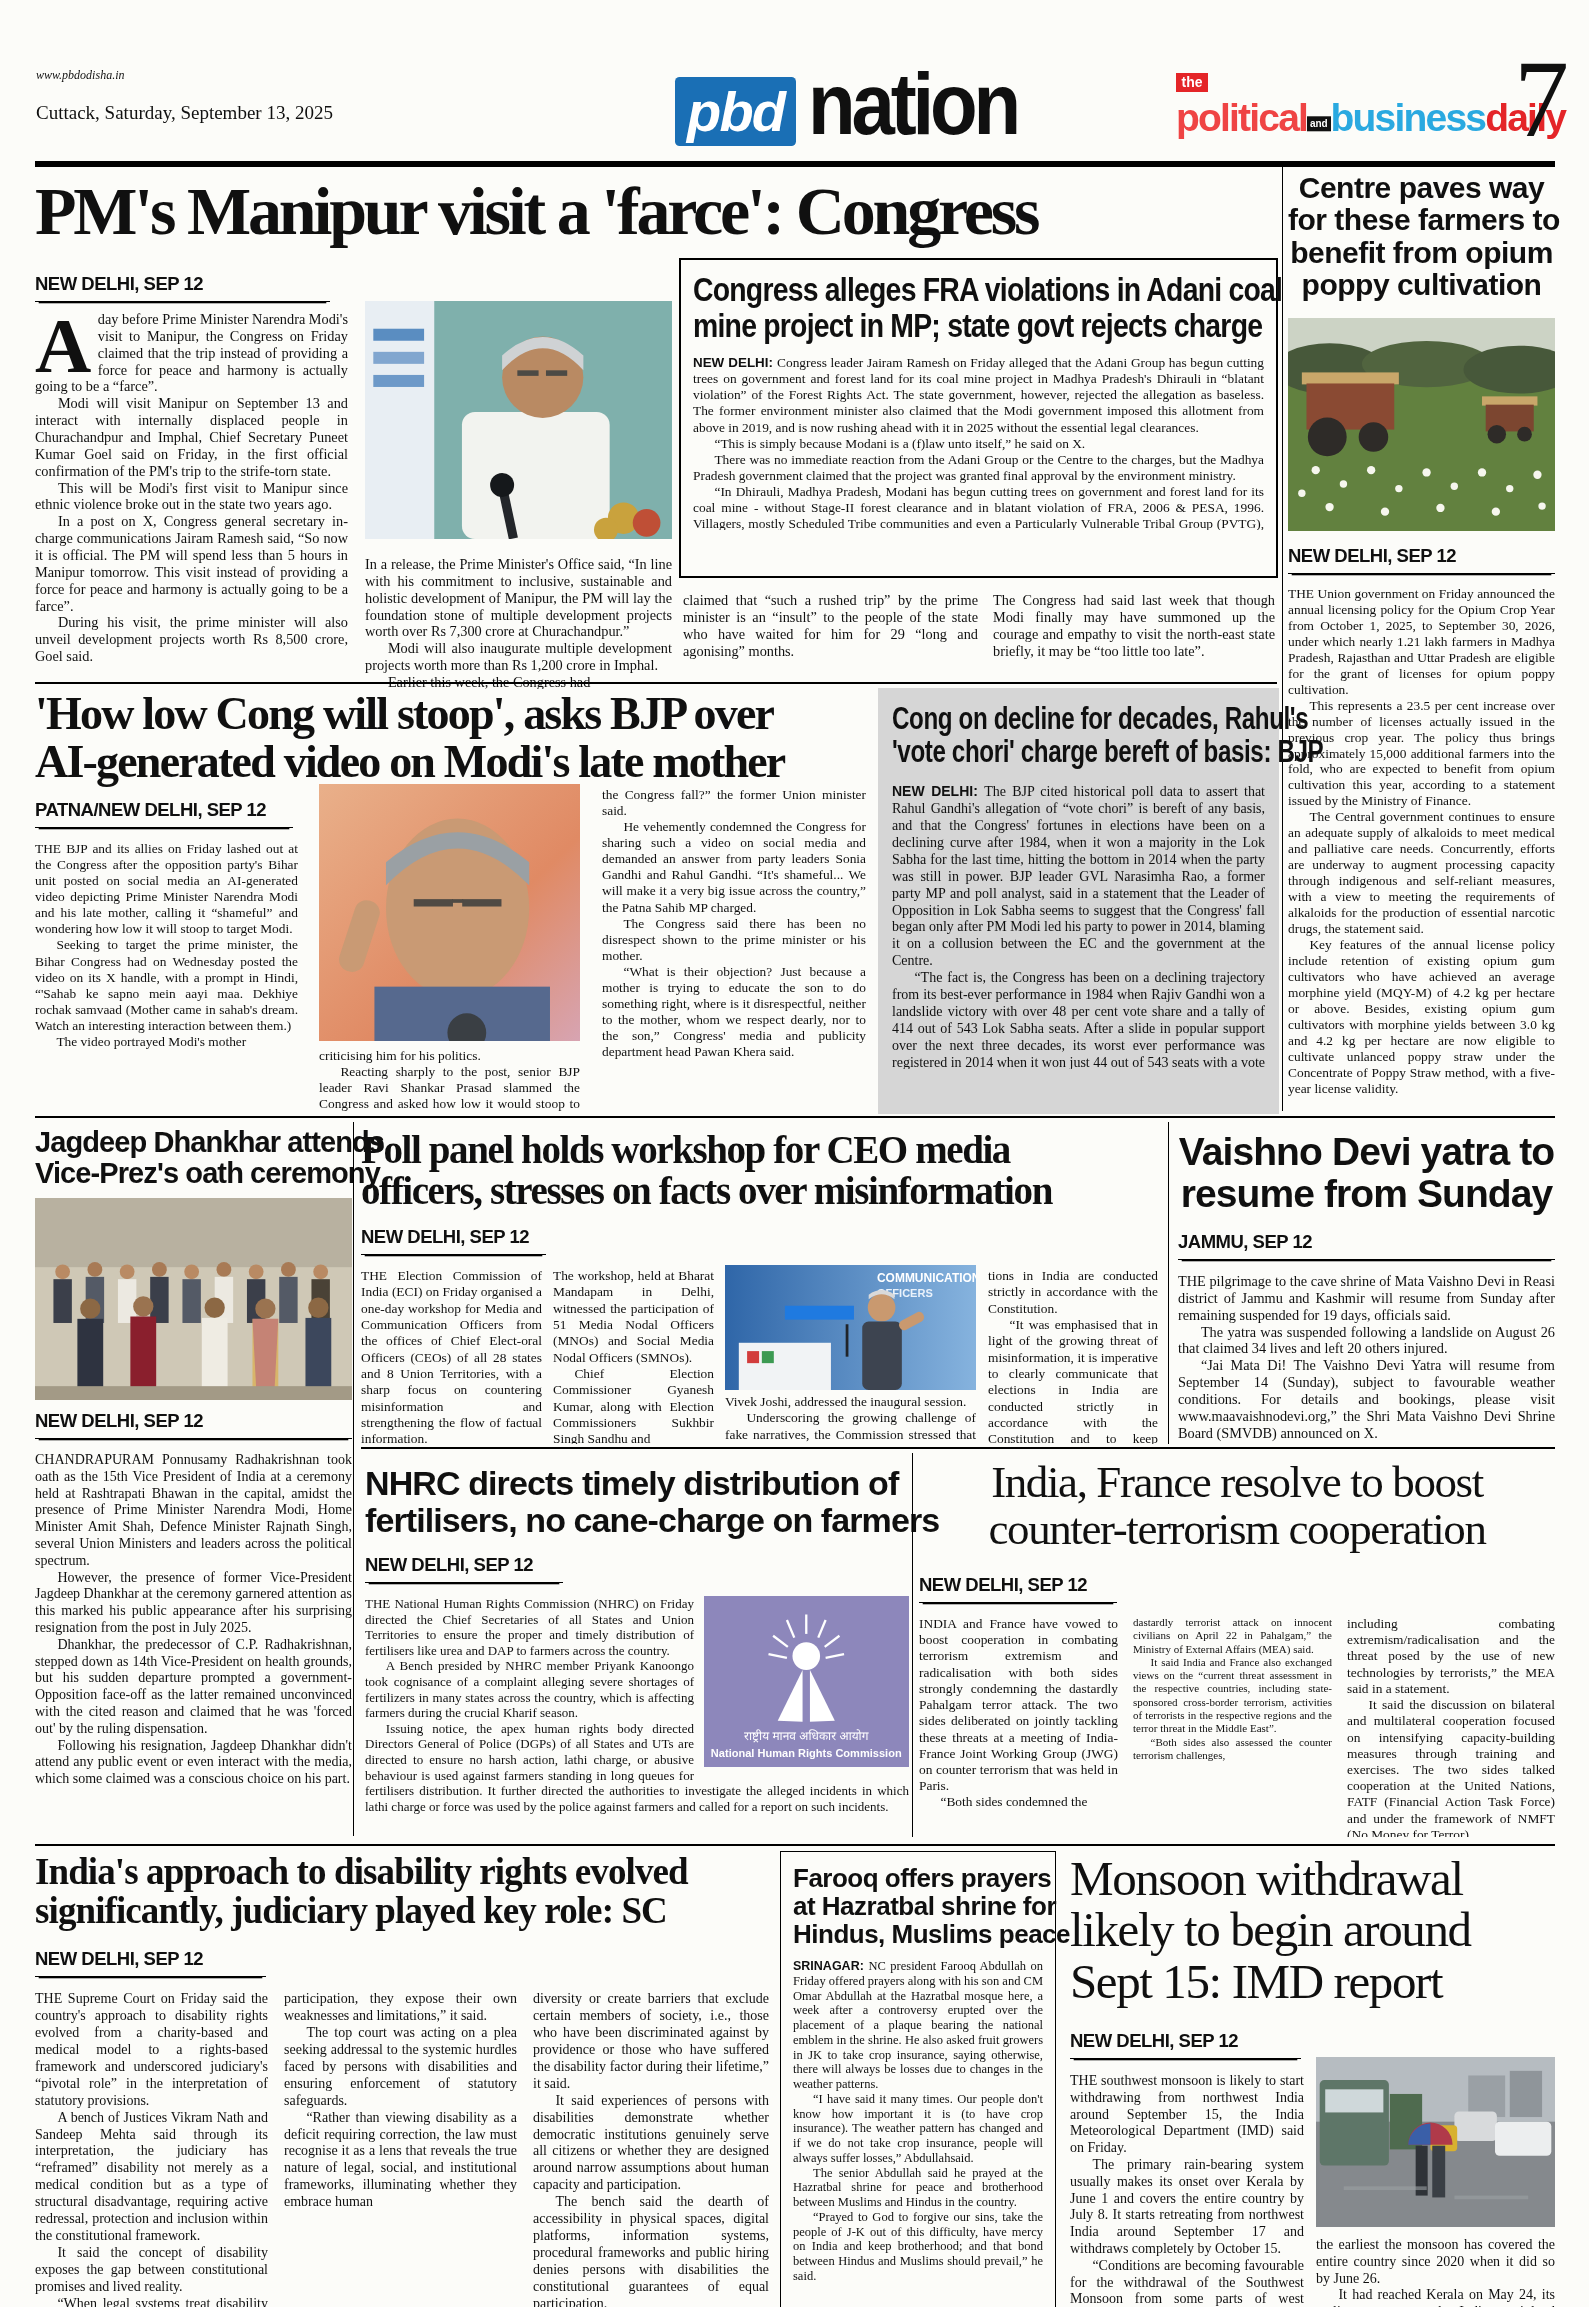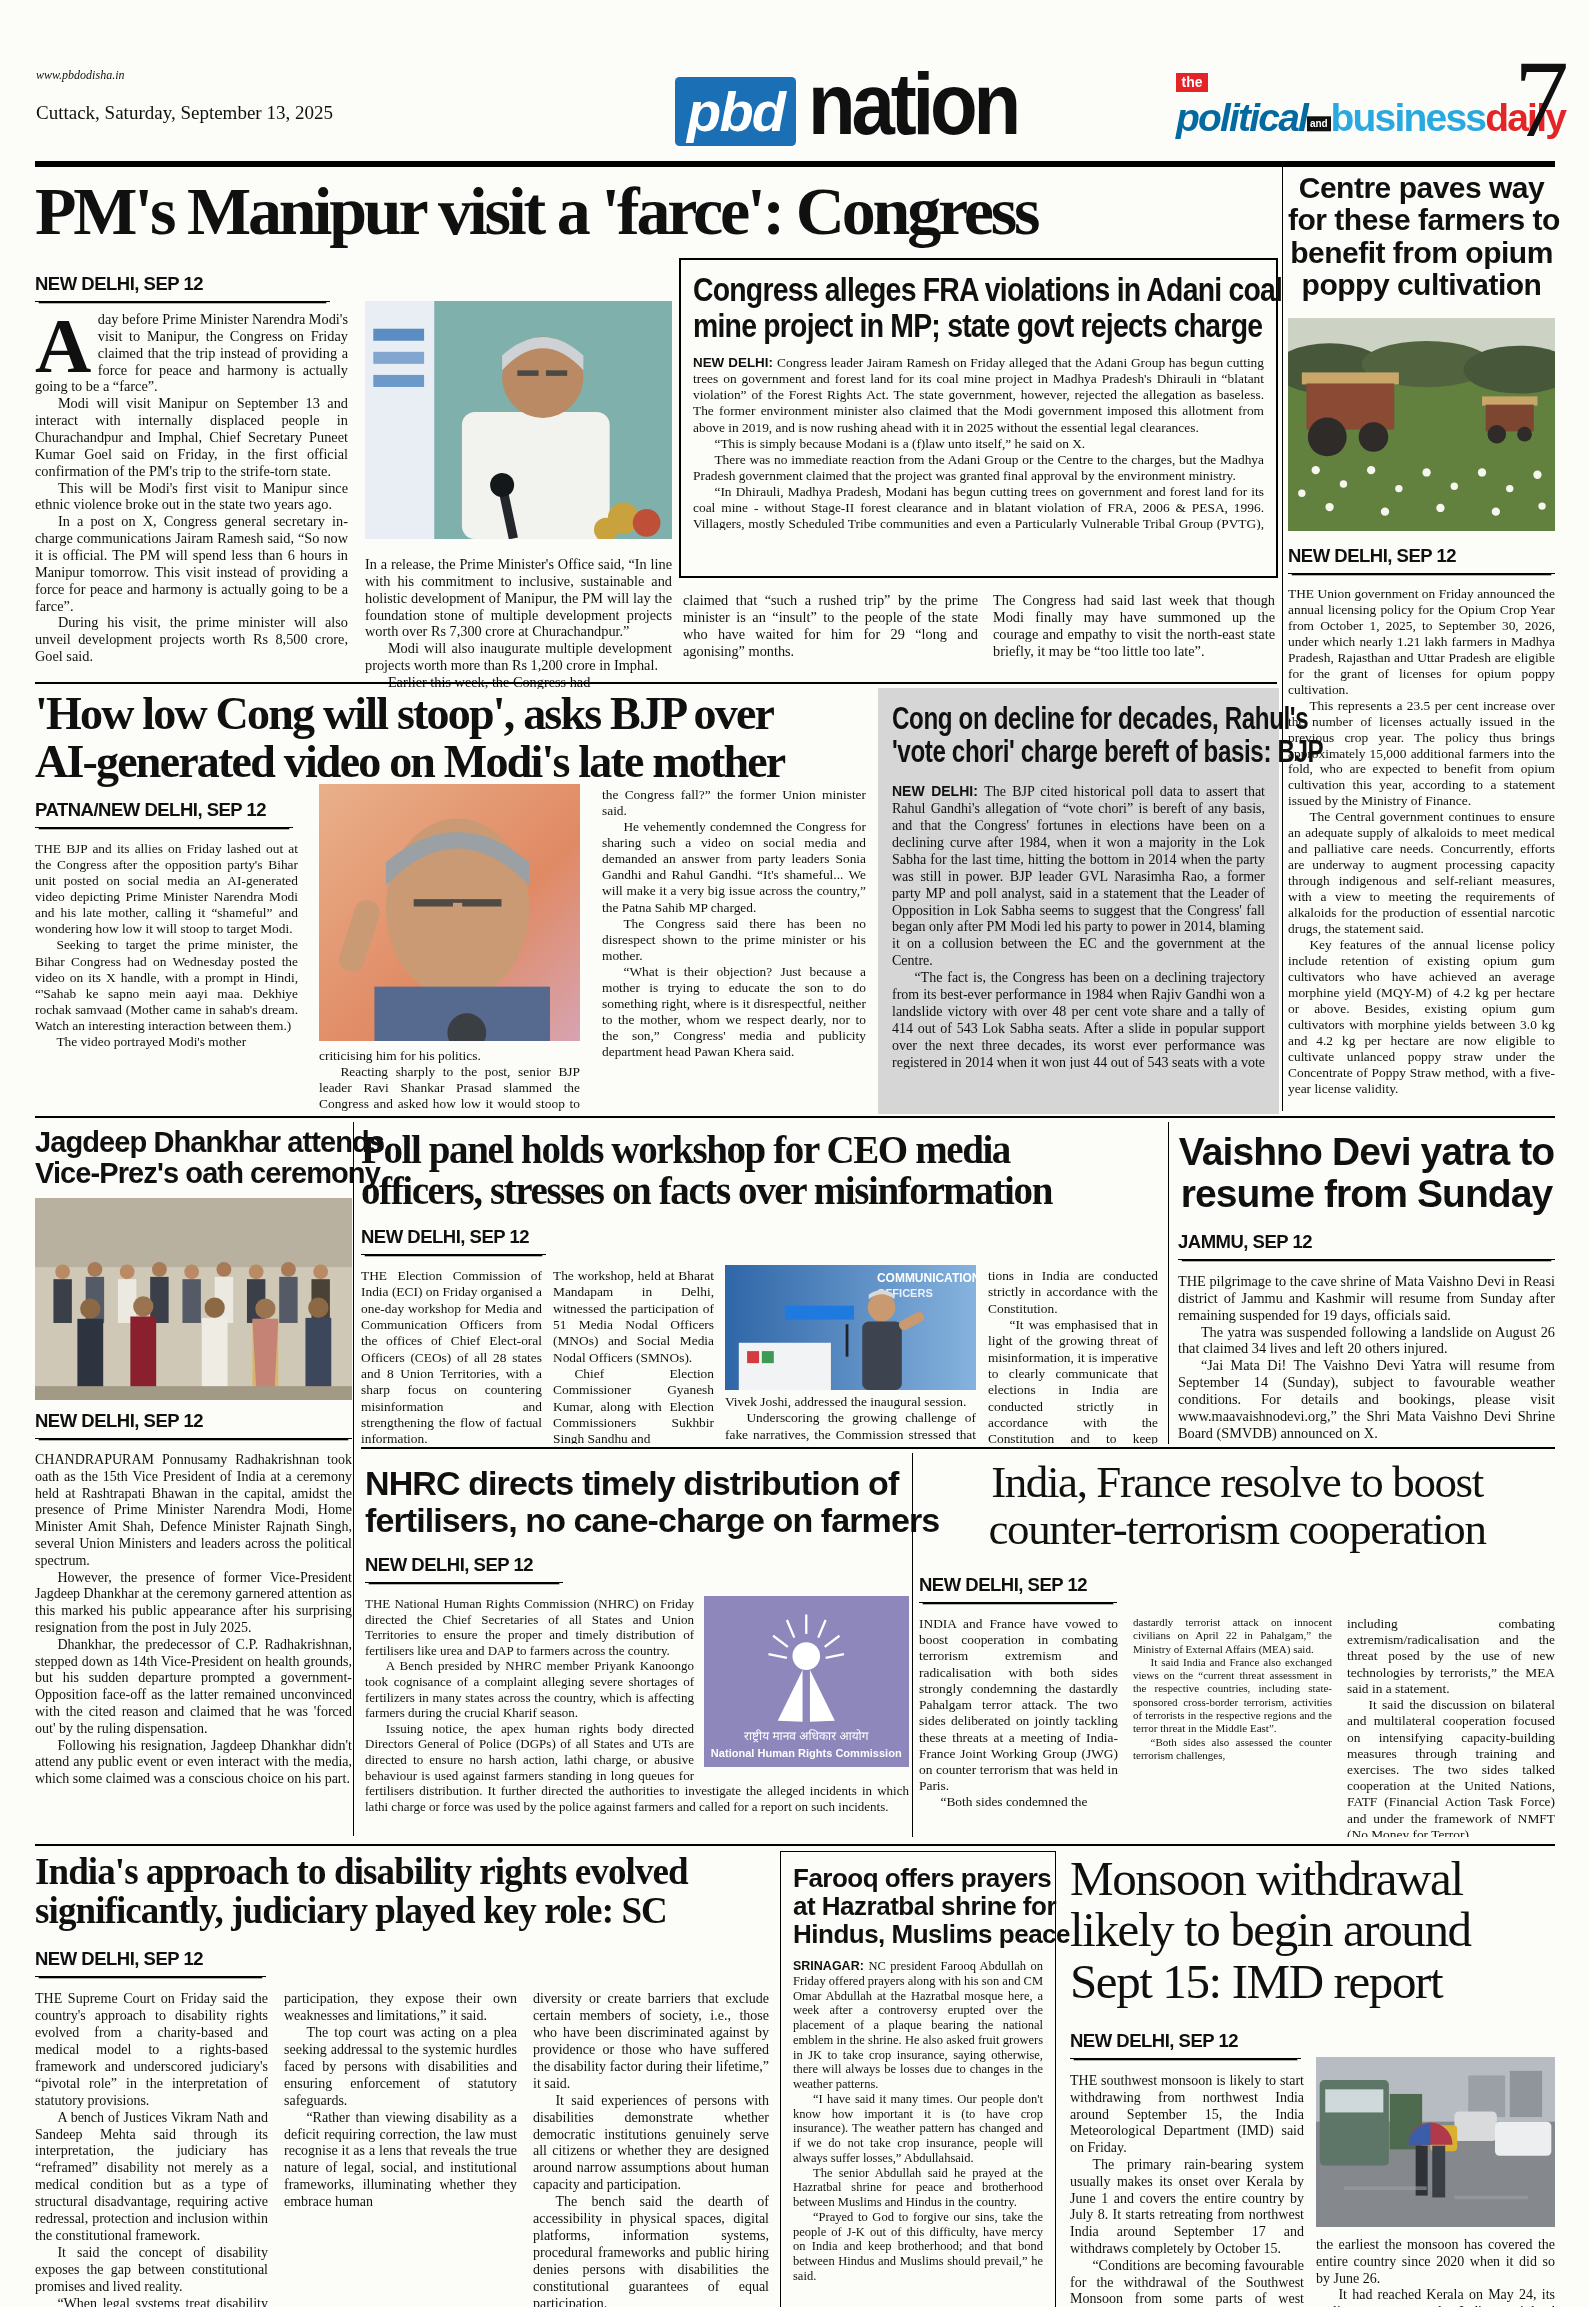--- a/index.html
+++ b/index.html
@@ -48,35 +48,35 @@
   <div class="abs masthead-url" style="left:36px;top:68px;">www.pbdodisha.in</div>
   <div class="abs masthead-date" style="left:36px;top:102px;">Cuttack, Saturday, September 13, 2025</div>
 
   <div class="abs" style="left:675px;top:70px;">
     <span class="pbd-box">pbd</span>
     <span class="nation" style="margin-left:10px;">nation</span>
   </div>
 
   <div class="abs the-box" style="left:1176px;top:73px;">the</div>
   <div class="abs" style="left:1176px;top:96px;white-space:nowrap;">
-    <span class="brandword" style="color:#0369a1;font-style:italic;">political</span><span class="and-box">and</span><span class="brandword" style="color:#2aa9e0;">business</span><span class="brandword" style="color:#e42528;">daily</span>
+    <span class="brandword" style="color:#ef4444;">political</span><span class="and-box">and</span><span class="brandword" style="color:#2aa9e0;">business</span><span class="brandword" style="color:#e42528;">daily</span>
   </div>
   <div class="abs pageno" style="left:1514px;top:44px;">7</div>
 
   <div class="abs rule" style="left:35px;top:161px;width:1520px;height:6px;"></div>
 
   <div class="abs hl-serif" style="left:35px;top:176px;width:1246px;font-size:68px;letter-spacing:-3.2px;white-space:nowrap;">PM's Manipur visit a 'farce': Congress</div>
   <div class="abs dateline" style="left:35px;top:273px;width:295px;">NEW DELHI, SEP 12</div>
 
   <div class="abs body" style="left:35px;top:311px;width:313px;height:369px;">
     <p class="noindent"><span class="dropcap">A</span><span>day before Prime Minister Narendra Modi's visit to Manipur, the Congress on Friday claimed that the trip instead of providing a force for peace and harmony is actually going to be a “farce”.</span></p>
     <div class="paras">
         <p class="para">Modi will visit Manipur on September 13 and interact with internally displaced people in Churachandpur and Imphal, Chief Secretary Puneet Kumar Goel said on Friday, in the first official confirmation of the PM's trip to the strife-torn state.</p>
         <p class="para">This will be Modi's first visit to Manipur since ethnic violence broke out in the state two years ago.</p>
-        <p class="para">In a post on X, Congress general secretary in-charge communications Jairam Ramesh said, “So now it is official. The PM will spend less than 6 hours in Manipur tomorrow. This visit instead of providing a force for peace and harmony is actually going to be a farce”.</p>
+        <p class="para">In a post on X, Congress general secretary in-charge communications Jairam Ramesh said, “So now it is official. The PM will spend less than 5 hours in Manipur tomorrow. This visit instead of providing a force for peace and harmony is actually going to be a farce”.</p>
         <p class="para">During his visit, the prime minister will also unveil development projects worth Rs 8,500 crore, Goel said.</p>
       </div>
   </div>
 
   <div class="abs" style="left:365px;top:301px;width:307px;height:238px;">
     <svg width="307" height="238" viewBox="0 0 665 515" preserveAspectRatio="none">
       <rect width="665" height="515" fill="#7fb0ac"></rect>
       <rect x="0" y="0" width="150" height="515" fill="#e8eef3"></rect>
       <rect x="18" y="60" width="110" height="26" fill="#2b6cb0" opacity=".75"></rect>
       <rect x="18" y="110" width="110" height="26" fill="#2b6cb0" opacity=".55"></rect>

